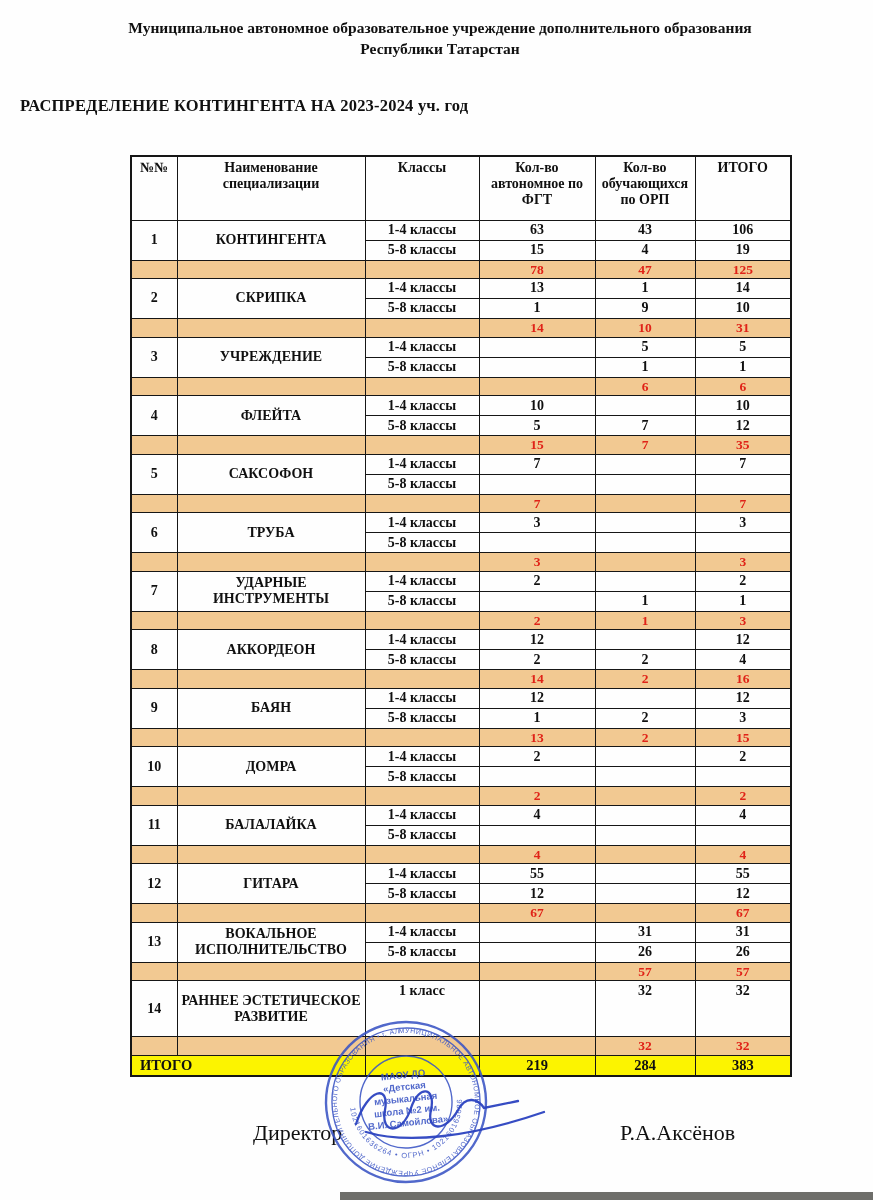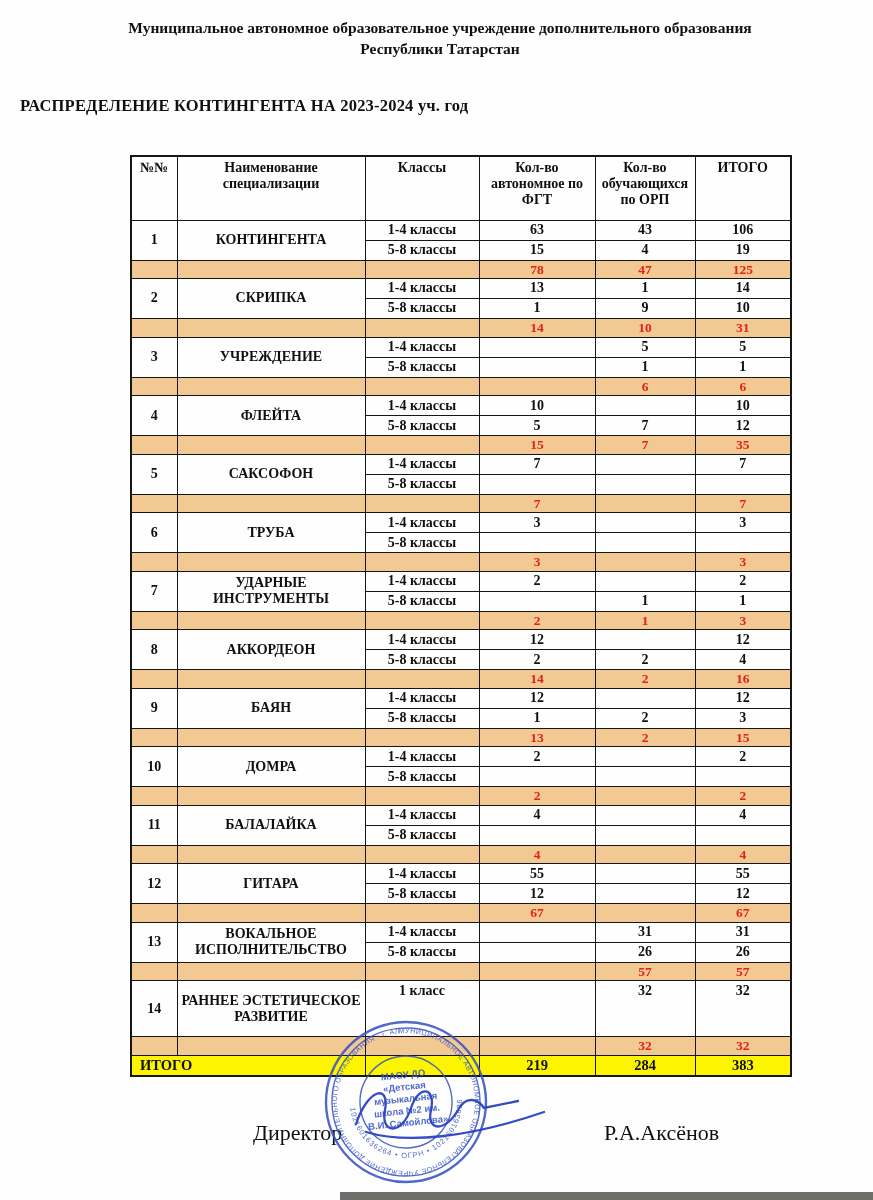--- a/index.html
+++ b/index.html
@@ -49,21 +49,21 @@
   .grand-row td{
     background:var(--grand-bg);
     height:21px;font-size:14.5px;
   }
   .grand-label{text-align:left !important;padding-left:8px !important;}
   tr.tall td{height:56px;}
   tr.tall .label-cell,tr.tall .val-cell{vertical-align:top;padding-top:2px;}
   tr.tall .num-cell,tr.tall .name-cell{vertical-align:middle;}
   .footer-line{position:absolute;top:1120px;font-size:22px;}
   .director-label{left:253px;}
-  .director-name{left:604px;}
+  .director-name{left:620px;}
   .stamp{
     position:absolute;left:320px;top:1016px;width:172px;height:172px;
     opacity:.88;transform:rotate(-6deg);z-index:5;pointer-events:none;
   }
   .st-c{fill:none;stroke:var(--stamp-blue);stroke-width:1.4;}
   .st-thick{stroke-width:2.4;}
   .ring-text{
     font-family:"Liberation Sans","DejaVu Sans",sans-serif;
     font-size:7px;letter-spacing:.5px;fill:var(--stamp-blue);
   }

